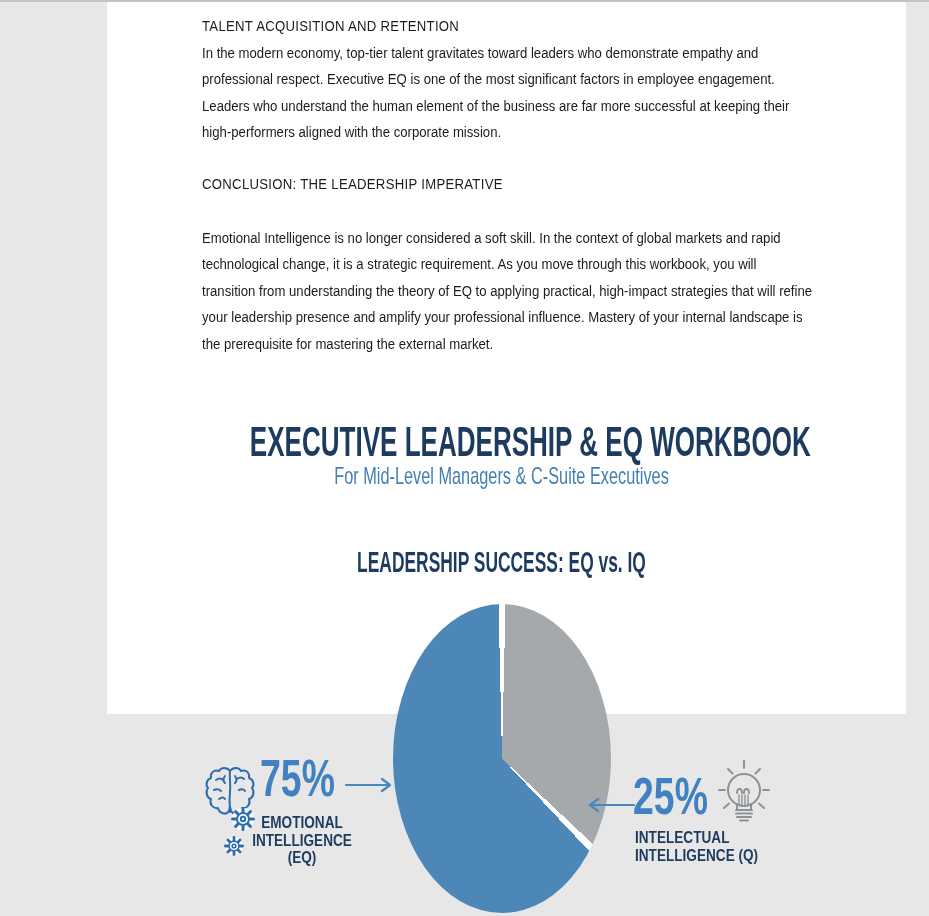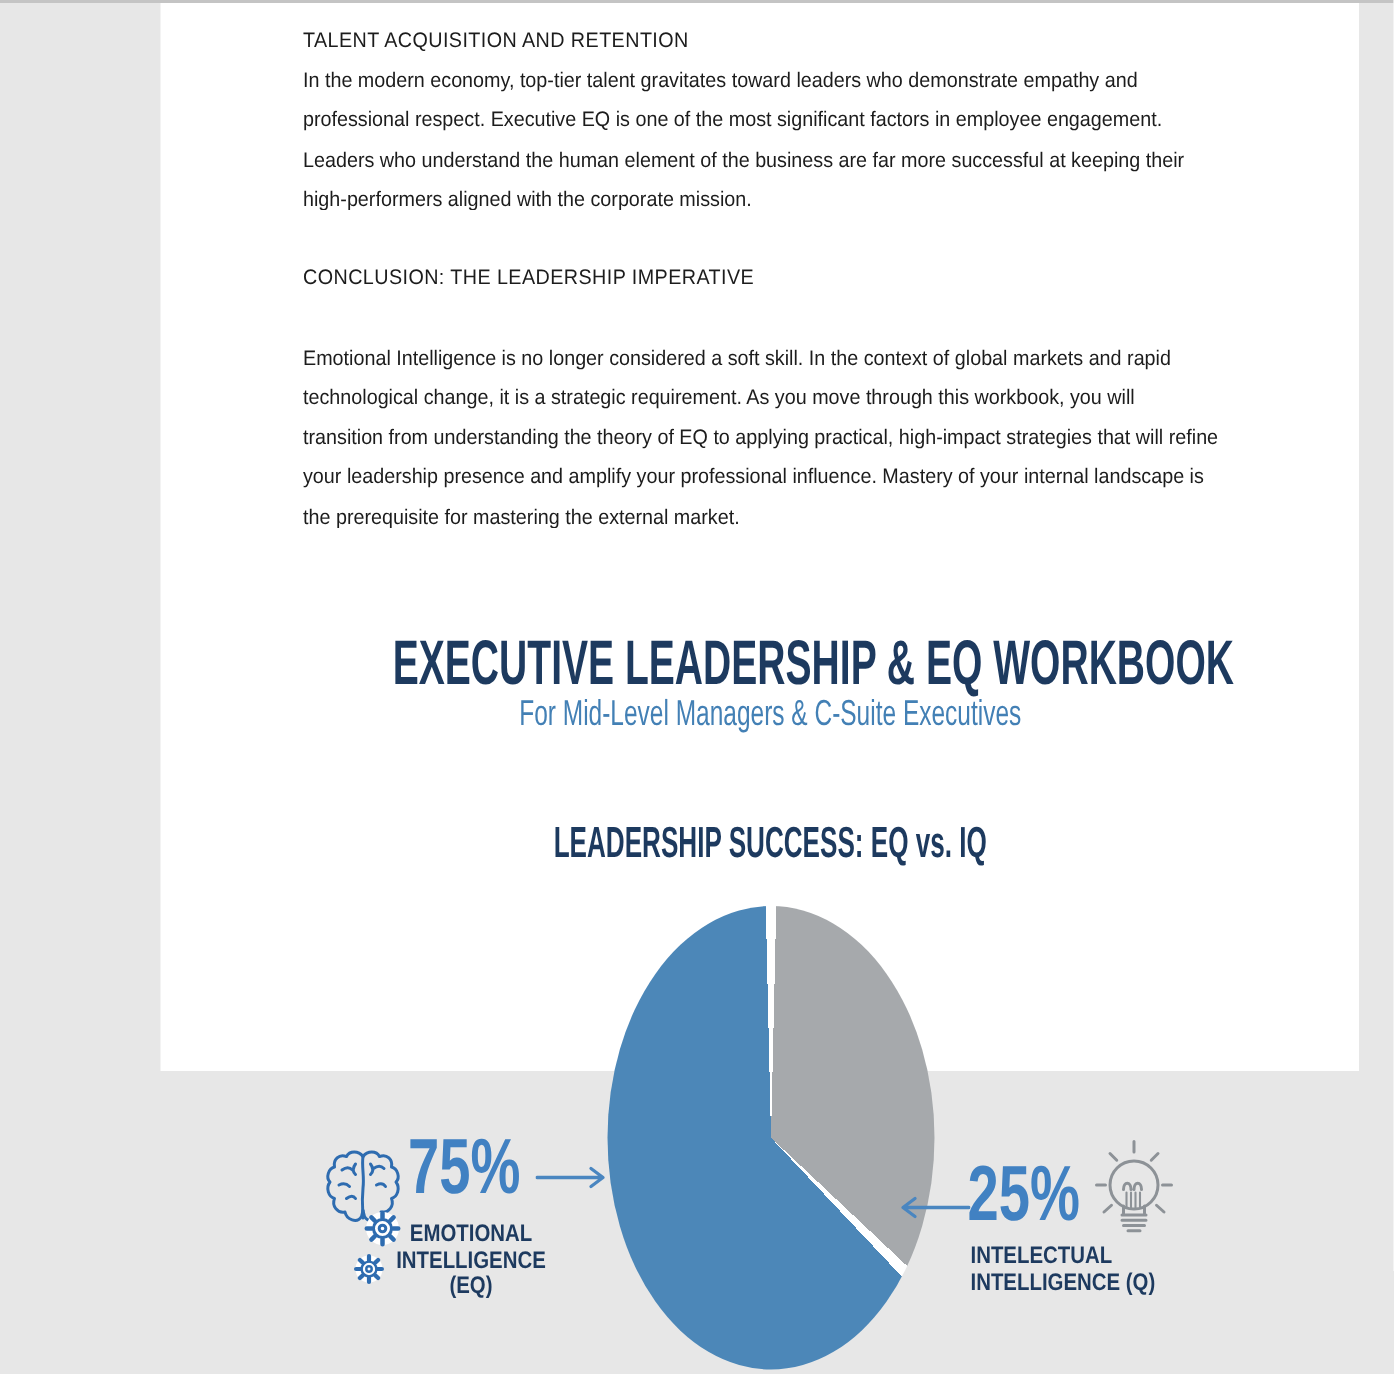--- a/index.html
+++ b/index.html
@@ -20,21 +20,21 @@
   .doc-p{
     position:absolute;left:95px;width:650px;font-size:14px;line-height:26.4px;color:#1c1c1c;
     transform:scaleX(.94);transform-origin:0 0;
   }
   .h-talent{top:18px;}
   .p-talent{top:40px;}
   .h-conclusion{top:176px;}
   .p-conclusion{top:225px;}
 
   
-  .infographic{position:absolute;top:418px;left:12px;width:799px;height:498px;}
+  .infographic{position:absolute;top:418px;left:0;width:799px;height:498px;}
   .ig-title{
     position:absolute;top:0;left:0;right:0;text-align:center;
     font-size:42px;font-weight:bold;color:#1d3a5f;white-space:nowrap;
     transform:translateX(-9px) scaleX(.62);transform-origin:50% 0;
   }
   .ig-subtitle{
     position:absolute;top:44px;left:0;right:0;text-align:center;
     font-size:24px;color:#4380b5;white-space:nowrap;
     transform:translateX(-5px) scaleX(.68);transform-origin:50% 0;
   }

